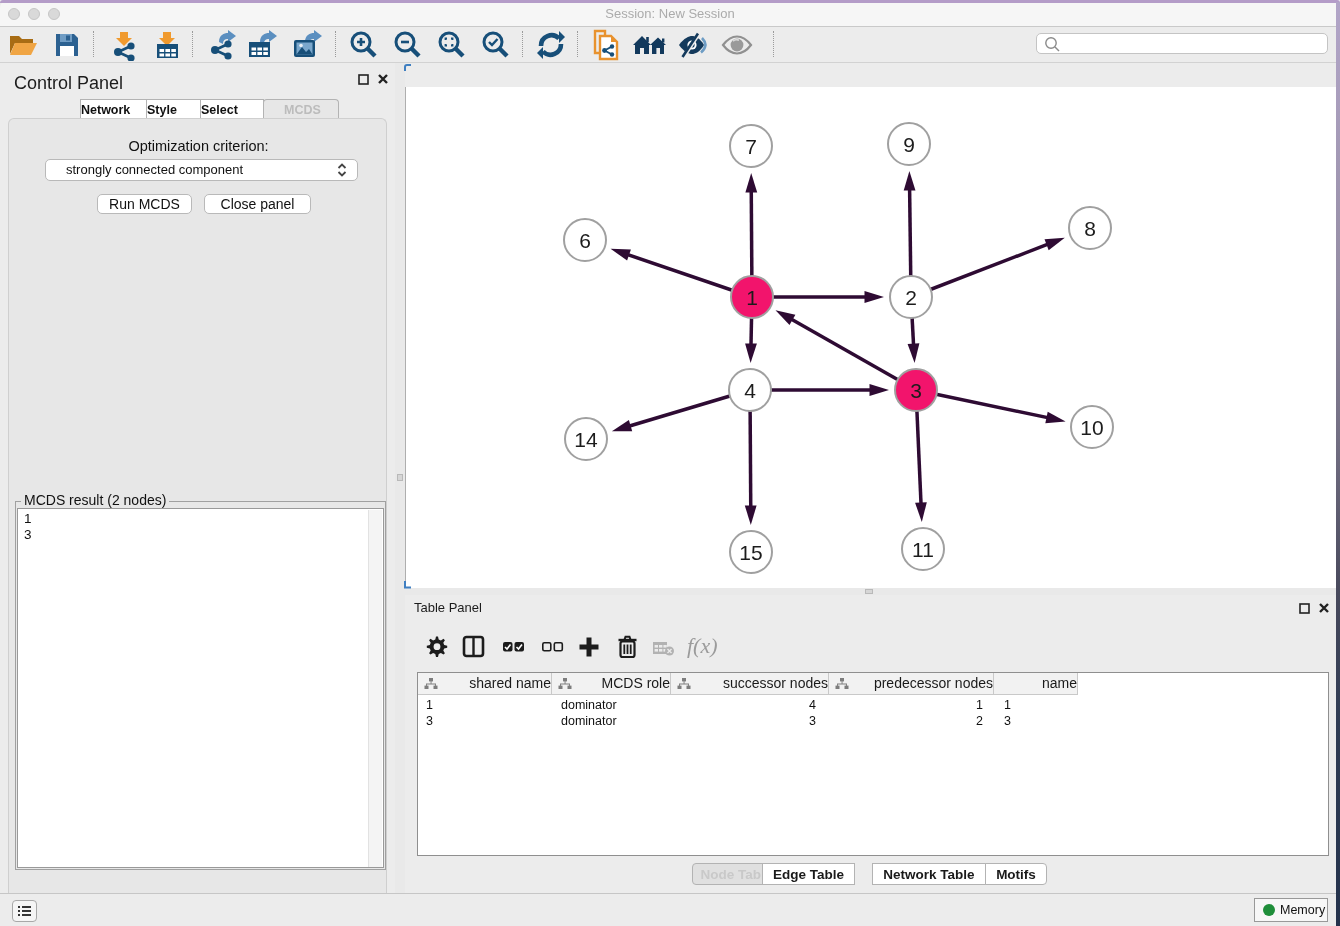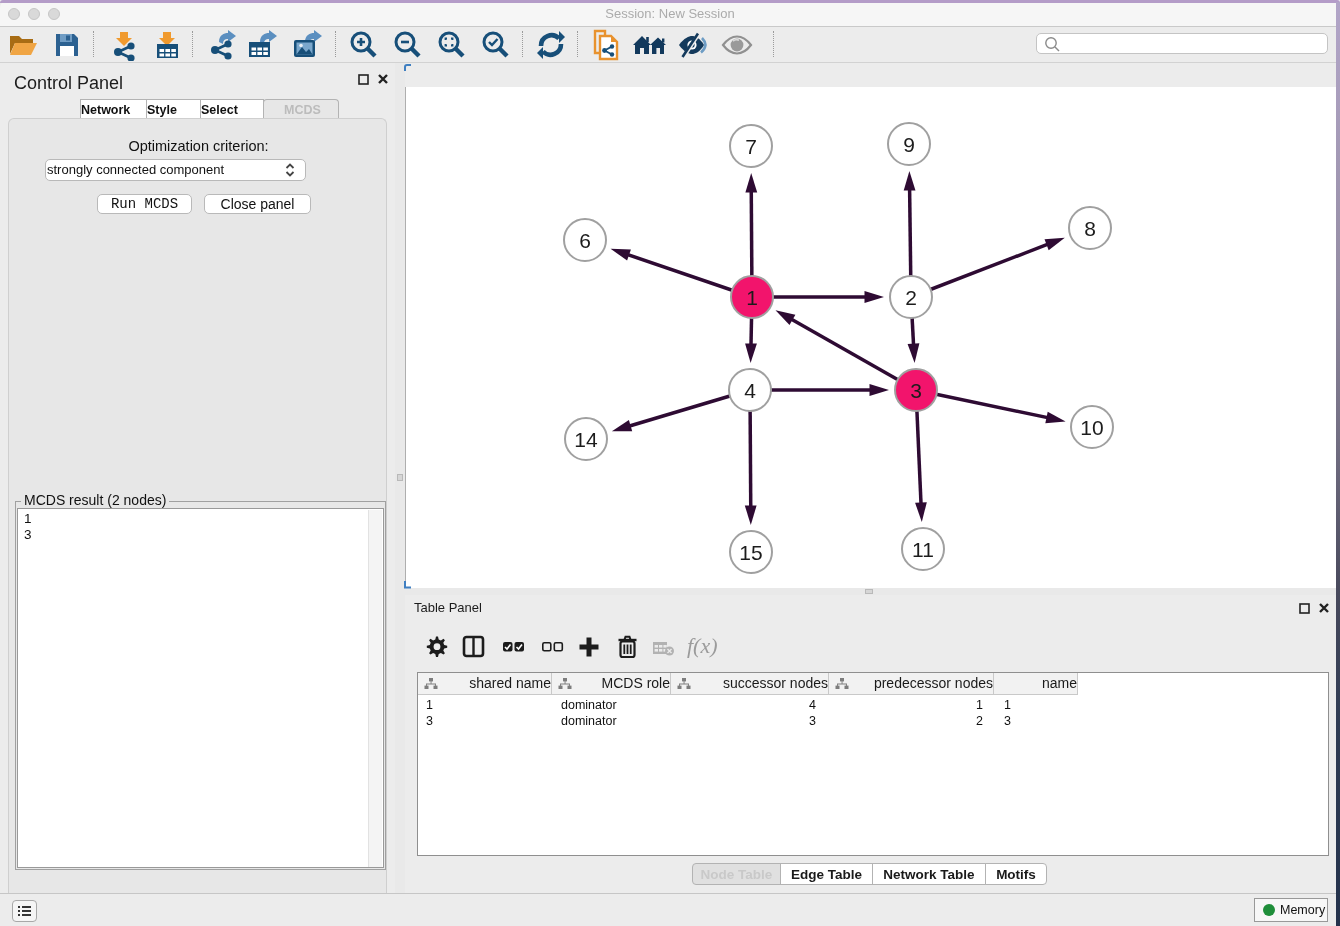--- a/index.html
+++ b/index.html
@@ -28,23 +28,23 @@
 #cpanel .hdr { position:absolute; left:14px; top:10px; font-size:18px; color:#1c1c1c; }
 .tabrow { position:absolute; top:36px; height:21px; font-size:13px; }
 .tab { position:absolute; top:0; height:21px; line-height:20px; text-align:left;
   background:#fff; border:1px solid #b3b3b3; color:#111; font-weight:bold; font-size:12.5px; }
 .tab.sel { background:#e7e7e7; border-bottom:1px solid #e7e7e7; color:#bcbcbc;
   border-radius:4px 4px 0 0; }
 #cpinner { position:absolute; left:8px; top:55px; width:379px; height:775px;
   background:#e7e7e7; border:1px solid #cfcfcf; border-radius:6px 6px 0 0; border-bottom:none;}
 #optlabel { position:absolute; left:0; top:19px; width:379px; text-align:center;
   font-size:14.5px; color:#111; }
-#dropdown { position:absolute; left:36px; top:40px; width:261px; height:22px;
+#dropdown { position:absolute; left:36px; top:40px; width:313px; height:22px;
   background:#fff; border:1px solid #b9b9b9; border-radius:5px;
-  font-size:13px; line-height:20px; color:#111; padding-left:1px; }
+  font-size:13px; line-height:20px; color:#111; padding-left:20px; }
 .btn { position:absolute; top:75px; height:20px; background:#fff;
   border:1px solid #b9b9b9; border-radius:5px; font-size:14px; line-height:18px;
   text-align:center; color:#111; }
 #mcdsbox { position:absolute; left:6px; top:382px; width:371px; height:479px; }
 #mcdsbox .gb { position:absolute; left:0; top:0; width:371px; height:369px;
   border:1px solid #a0a0a0; }
 #mcdsbox .gt { position:absolute; left:6px; top:-9px; background:#e7e7e7; padding:0 3px;
   font-size:14px; color:#111; }
 #mcdslist { position:absolute; left:2px; top:7px; width:367px; height:360px;
   background:#fff; border:1px solid #999; }
@@ -273,21 +273,21 @@
     <div class="tab sel" style="left:263px; width:76px;padding-left:20px;">MCDS</div>
   </div>
   <div id="cpinner">
     <div id="optlabel">Optimization criterion:</div>
     <div id="dropdown">strongly connected component
       <svg width="14" height="16" style="position:absolute;right:8px;top:2px;">
         <path d="M3.5 6 L7 2.5 L10.5 6" fill="none" stroke="#444" stroke-width="1.8"></path>
         <path d="M3.5 10 L7 13.5 L10.5 10" fill="none" stroke="#444" stroke-width="1.8"></path>
       </svg>
     </div>
-    <div class="btn" style="left:88px; width:95px;font-family:Liberation Mono, monospace;">Run MCDS</div>
+    <div class="btn" style="left:88px; width:95px;">Run MCDS</div>
     <div class="btn" style="left:195px; width:107px;">Close panel</div>
     <div id="mcdsbox">
       <div class="gb"></div>
       <div class="gt">MCDS result (2 nodes)</div>
       <div id="mcdslist">
         <div class="txt">1<br>3</div>
         <div class="sb"></div>
       </div>
     </div>
   </div>
@@ -492,21 +492,21 @@
     <div class="tcell" style="left:143px; top:24px;">dominator</div>
     <div class="tcell" style="left:143px; top:40px;">dominator</div>
     <div class="tcell" style="left:253px; top:24px; width:145px; text-align:right;">4</div>
     <div class="tcell" style="left:253px; top:40px; width:145px; text-align:right;">3</div>
     <div class="tcell" style="left:411px; top:24px; width:154px; text-align:right;">1</div>
     <div class="tcell" style="left:411px; top:40px; width:154px; text-align:right;">2</div>
     <div class="tcell" style="left:586px; top:24px;">1</div>
     <div class="tcell" style="left:586px; top:40px;">3</div>
   </div>
   <div class="btab" style="left:287px; width:89px; background:#e0e0e0; color:#c9c9c9; border-radius:4px 0 0 4px;">Node Table</div>
-  <div class="btab" style="left:375px; width:93px;">Edge Table</div>
+  <div class="btab" style="left:357px; width:93px;">Edge Table</div>
   <div class="btab" style="left:467px; width:114px;">Network Table</div>
   <div class="btab" style="left:580px; width:62px; border-radius:0 4px 4px 0;">Motifs</div>
 </div>
 
 <div id="statusbar">
   <div id="listbtn">
     <svg width="23" height="20" style="position:absolute;left:0;top:0;">
       <g fill="#333">
             <rect x="5" y="5" width="2" height="2"></rect>
             <rect x="9" y="5" width="9" height="2"></rect>

